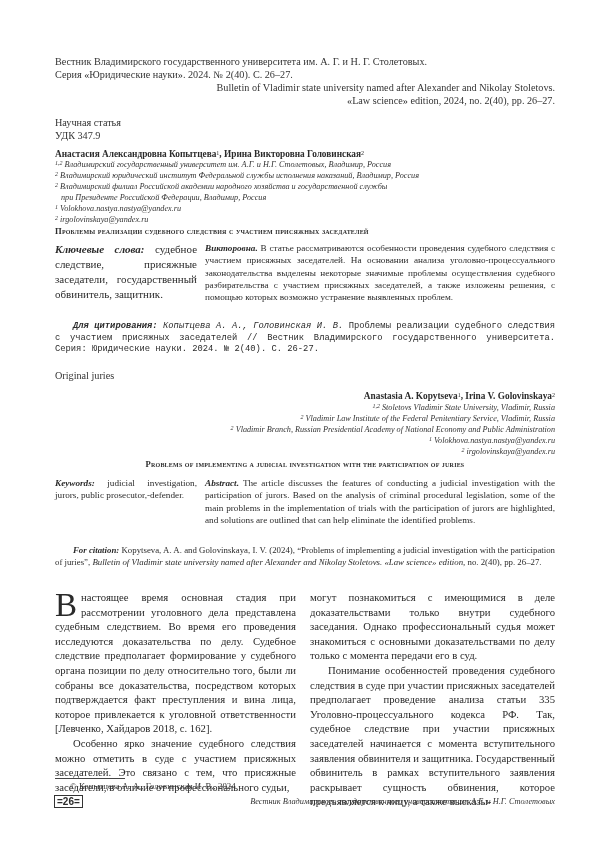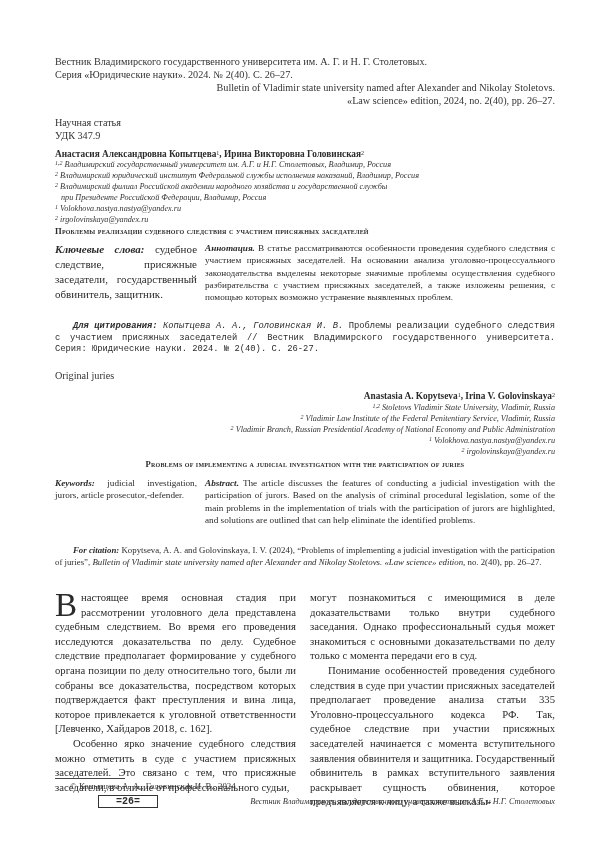--- a/index.html
+++ b/index.html
@@ -10,21 +10,21 @@
   .hdr{font-family:"Liberation Serif",serif;font-size:10.2px;line-height:13px;color:#333;}
   .right{text-align:right;}
   .b{font-weight:bold;}
   .i{font-style:italic;}
   .sc{font-variant:small-caps;font-weight:bold;letter-spacing:0.2px;}
   .just{text-align:justify;}
   sup{font-size:6px;vertical-align:top;position:relative;top:-1px;}
   .body{font-family:"Liberation Serif",serif;font-size:10.7px;line-height:14.6px;text-align:justify;color:#2a2a2a;}
   .indent{text-indent:18px;}
   .dropcap{float:left;font-size:33px;line-height:26px;margin:2px 4px 0 0;font-family:"Liberation Serif",serif;}
-  .pgbox{border:1.5px solid #333;padding:0 17px;font-size:10px;line-height:11px;font-family:Liberation Mono, monospace;font-weight:bold;margin-left:44px;}
+  .pgbox{border:1.5px solid #333;padding:0 2px;font-size:10px;line-height:11px;font-family:Liberation Sans, sans-serif;font-weight:bold;}
 </style>
 </head>
 <body>
 
 <div class="page">
 
   <div class="abs hdr" style="left:55px;top:55px;width:500px;">
     <div>Вестник Владимирского государственного университета им. А. Г. и Н. Г. Столетовых.</div>
     <div>Серия «Юридические науки». 2024. № 2(40). С. 26–27.</div>
     <div class="right">Bulletin of Vladimir state university named after Alexander and Nikolay Stoletovs.</div>
@@ -49,21 +49,21 @@
     <div><sup>2</sup> <span>irgolovinskaya@yandex.ru</span></div>
   </div>
 
   <div class="abs sc" style="left:55px;top:226px;width:500px;font-size:8.6px;line-height:11px;font-family:'Liberation Serif',serif;">Проблемы реализации судебного следствия с участием присяжных заседателей</div>
 
   <div class="abs just" style="left:55px;top:242px;width:142px;font-size:11px;line-height:15px;font-family:'Liberation Serif',serif;">
     <span class="b i">Ключевые слова:</span>
     <span>судебное следствие, присяжные заседатели, государственный обвинитель, защитник.</span>
   </div>
   <div class="abs just" style="left:205px;top:242px;width:350px;font-size:9.2px;line-height:12.3px;font-family:'Liberation Serif',serif;">
-    <span class="b i">Аннотация.</span>
+    <span class="b i">Викторовна.</span>
     <span>В статье рассматриваются особенности проведения судебного следствия с участием присяжных заседателей. На основании анализа уголовно-процессуального законодательства выделены некоторые значимые проблемы осуществления судебного разбирательства с участием присяжных заседателей, а также изложены решения, с помощью которых возможно устранение выявленных проблем.</span>
   </div>
 
   <div class="abs just" style="left:55px;top:321px;width:500px;font-size:8.8px;line-height:11.5px;font-family:Liberation Mono, monospace;text-indent:18px;">
     <span class="b i">Для цитирования:</span>
     <span class="i">Копытцева А. А., Головинская И. В.</span>
     <span>Проблемы реализации судебного следствия с участием присяжных заседателей // Вестник Владимирского государственного университета. Серия: Юридические науки. 2024. № 2(40). С. 26-27.</span>
   </div>
 
   <div class="abs hdr" style="left:55px;top:369px;">Original juries</div>
@@ -77,21 +77,21 @@
     <div><sup>2</sup> <span>Vladimir Law Institute of the Federal Penitentiary Service, Vladimir, Russia</span></div>
     <div><sup>2</sup> <span>Vladimir Branch, Russian Presidential Academy of National Economy and Public Administration</span></div>
     <div><sup>1</sup> <span>Volokhova.nastya.nastya@yandex.ru</span></div>
     <div><sup>2</sup> <span>irgolovinskaya@yandex.ru</span></div>
   </div>
 
   <div class="abs sc right" style="left:55px;top:459px;width:500px;font-size:8.6px;line-height:11px;font-family:'Liberation Serif',serif;text-align:center;">Problems of implementing a judicial investigation with the participation of juries</div>
 
   <div class="abs just" style="left:55px;top:477px;width:142px;font-size:9.2px;line-height:12.3px;font-family:'Liberation Serif',serif;">
     <span class="b i">Keywords:</span>
-    <span>judicial investigation, jurors, article prosecutor,-defender.</span>
+    <span>judicial investigation, jurors, public prosecutor,-defender.</span>
   </div>
   <div class="abs just" style="left:205px;top:477px;width:350px;font-size:9.2px;line-height:12.3px;font-family:'Liberation Serif',serif;">
     <span class="b i">Abstract.</span>
     <span>The article discusses the features of conducting a judicial investigation with the participation of jurors. Based on the analysis of criminal procedural legislation, some of the main problems in the implementation of trials with the participation of jurors are highlighted, and solutions are outlined that can help eliminate the identified problems.</span>
   </div>
 
   <div class="abs just" style="left:55px;top:545px;width:500px;font-size:8.8px;line-height:11.5px;font-family:'Liberation Serif',serif;text-indent:18px;">
     <span class="b i">For citation:</span>
     <span>Kopytseva, A. A. and Golovinskaya, I. V. (2024), “Problems of implementing a judicial investigation with the participation of juries”, </span><span class="i">Bulletin of Vladimir state university named after Alexander and Nikolay Stoletovs. «Law science» edition,</span><span> no. 2(40), pp. 26–27.</span>
   </div>

